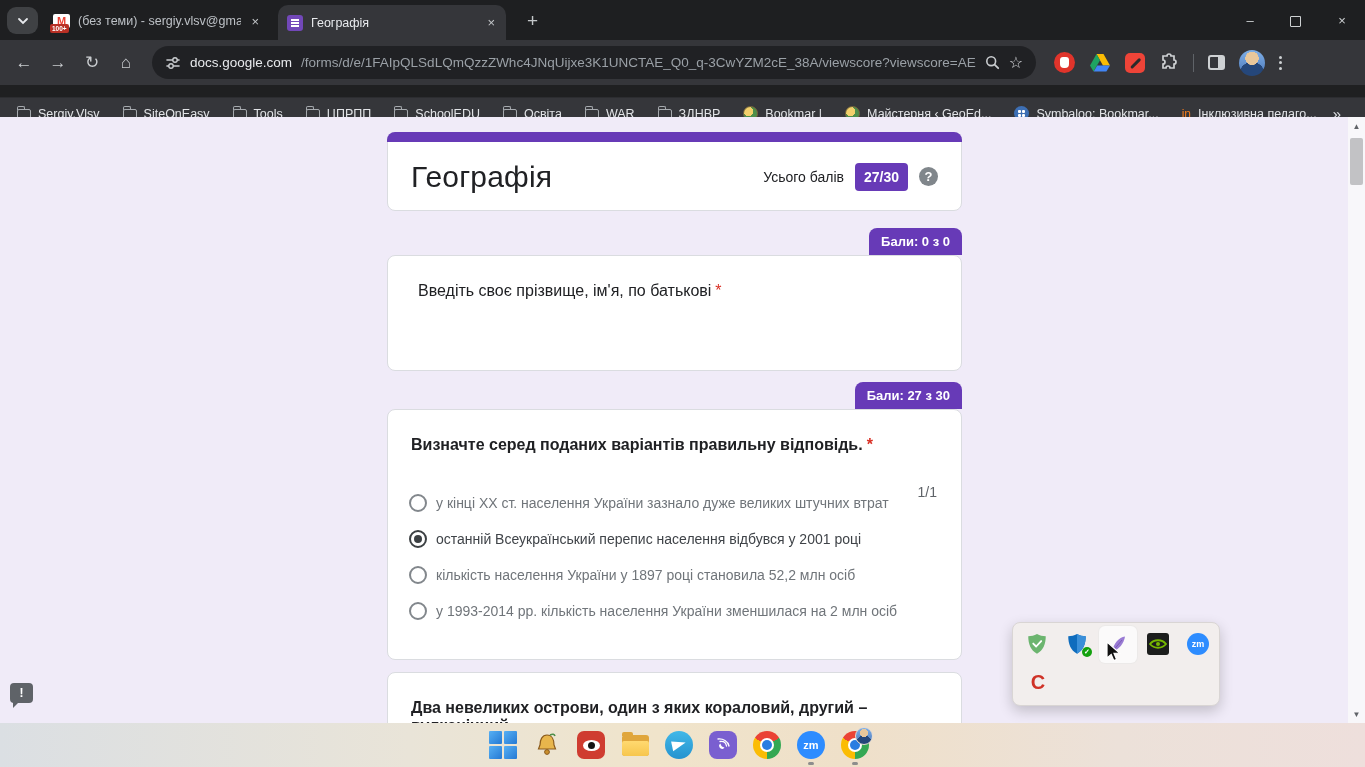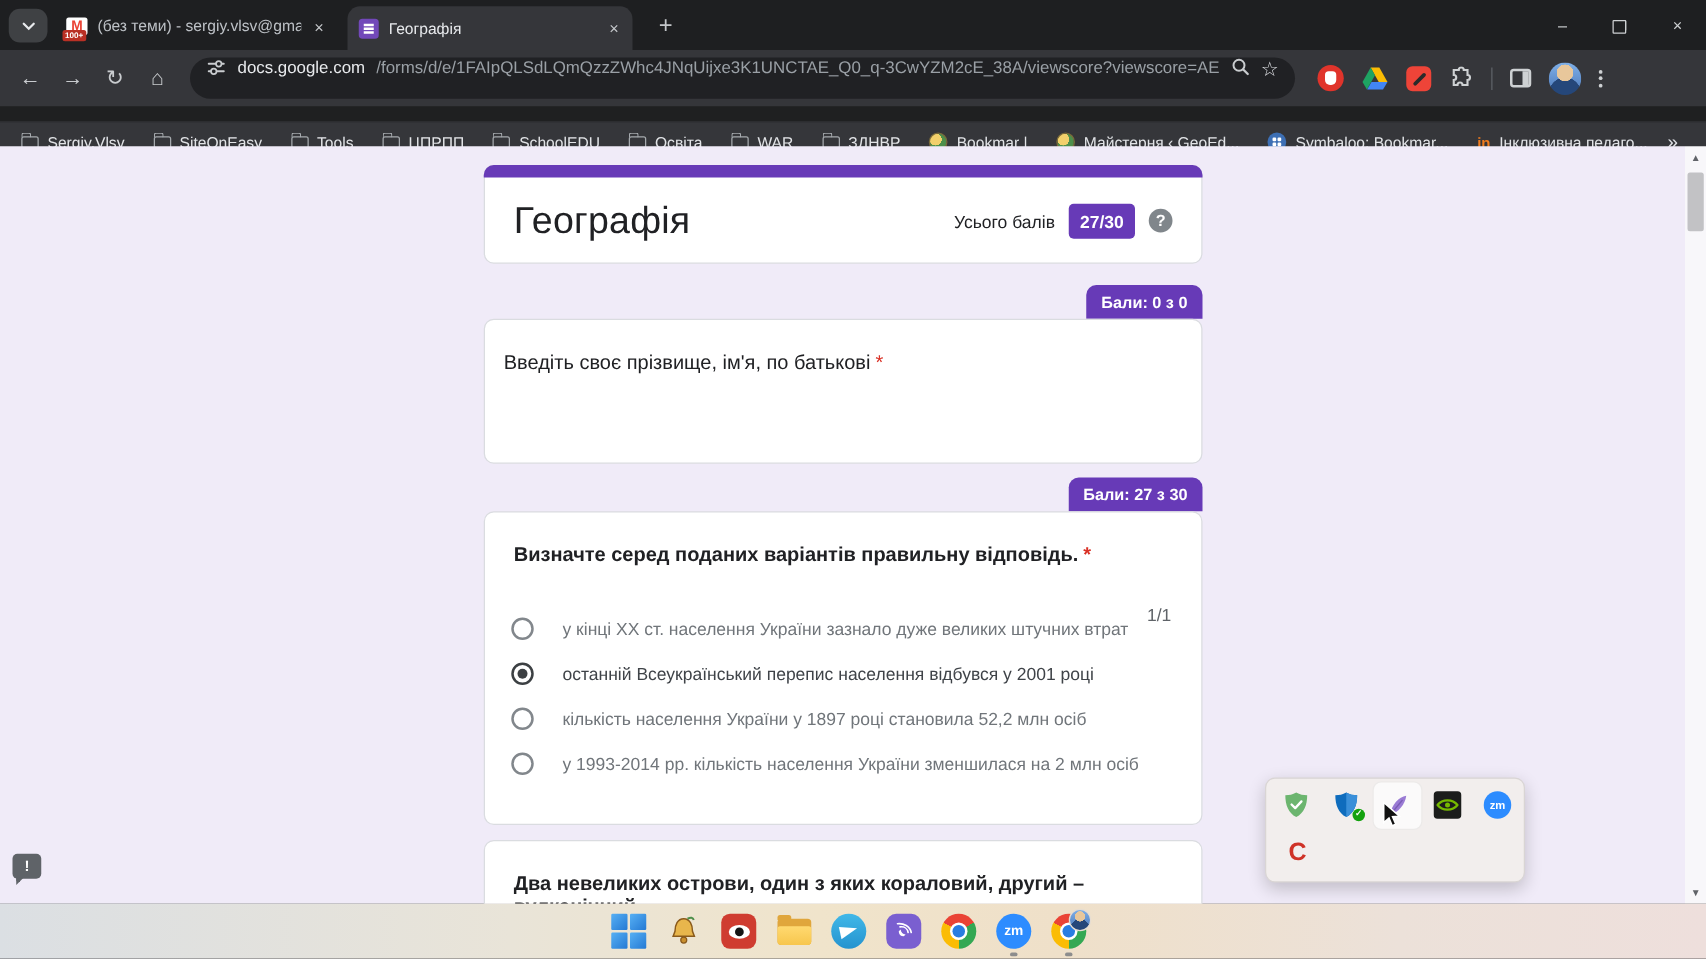--- a/index.html
+++ b/index.html
@@ -23,21 +23,21 @@
   .fav-forms::before { content:""; position:absolute; left:4px; top:4px; width:8px; height:2px; background:#fff; box-shadow:0 3px 0 #fff, 0 6px 0 #fff; }
   .win-controls { position:absolute; right:0; top:0; height:40px; display:flex; }
   .win-btn { width:46px; height:40px; display:flex; align-items:center; justify-content:center; color:#ced1d3; font-size:13px; }
   .restore-glyph { position:relative; width:9px; height:9px; border:1px solid #ced1d3; border-radius:1px; }
   .restore-glyph::before { content:""; position:absolute; left:-3px; bottom:-3px; width:9px; height:9px; border:1px solid #ced1d3; background:#1e1f21; border-radius:1px; }
   .chev-svg { display:block; }
 
   
   .toolbar { position:absolute; top:40px; left:0; right:0; height:45px; background:#35363a; display:flex; align-items:center; padding:0 10px; gap:6px; }
   .nav-ic { color:#c9cccf; font-size:17px; width:28px; text-align:center; }
-  .omnibox { width:884px; height:33px; margin-left:6px; background:#202124; border-radius:17px; display:flex; padding:0 13px; gap:9px; font-size:13.5px; }
+  .omnibox { width:884px; height:33px; margin-left:6px; background:#202124; border-radius:17px; display:flex; align-items:center; padding:0 13px; gap:9px; font-size:13.5px; }
   .omni-tune { flex:none; }
   .omni-host { color:#e8eaed; white-space:nowrap; }
   .omni-path { color:#9aa0a6; white-space:nowrap; overflow:hidden; flex:1; }
   .omni-star { color:#dadce0; font-size:16px; flex:none; }
   .ext-row { display:flex; align-items:center; gap:14px; margin-left:12px; }
   .ext-sep { width:1px; height:18px; background:#5f6368; }
   .ext-hand { width:21px; height:21px; border-radius:50%; background:#e0342b; position:relative; }
   .ext-hand::before { content:""; position:absolute; left:6px; top:5px; width:9px; height:11px; background:#fff; border-radius:3px 3px 4px 4px; }
   .ext-pen { width:20px; height:20px; border-radius:5px; background:#ee4438; position:relative; }
   .ext-pen::before { content:""; position:absolute; left:4px; top:9px; width:13px; height:2.5px; background:#2a2a2a; transform:rotate(-45deg); border-radius:2px; }
@@ -48,21 +48,21 @@
   .dots-ic i { width:3px; height:3px; background:#ced1d3; border-radius:50%; }
 
   
   .bkbar { position:absolute; top:97px; left:0; right:0; height:32px; background:#35363a; border-top:1px solid #2c2d30; display:flex; align-items:center; gap:9px; padding:0 10px; color:#e2e4e7; font-size:12.5px; }
   .bm { display:flex; align-items:center; gap:7px; padding:3px 7px; white-space:nowrap; }
   .ic-folder { width:14px; height:10px; border:1.5px solid #a6aaae; border-radius:2px; position:relative; flex:none; }
   .ic-folder::before { content:""; position:absolute; top:-4px; left:-1px; width:6px; height:3px; border:1.5px solid #a6aaae; border-bottom:none; border-radius:2px 2px 0 0; }
   .ic-geoedu { width:15px; height:15px; border-radius:50%; background:radial-gradient(circle at 35% 35%, #f2d06b 0 40%, #4d8f4a 41% 100%); border:1px solid #7a6a3a; flex:none; }
   .ic-symbaloo { width:15px; height:15px; border-radius:50%; background:#3d6fb4; position:relative; flex:none; }
   .ic-symbaloo::before { content:""; position:absolute; left:4px; top:4px; width:3px; height:3px; background:#fff; border-radius:1px; box-shadow:4px 0 0 #fff, 0 4px 0 #fff, 4px 4px 0 #fff; }
-  .ic-inclusive { color:#f07c1e; font-weight:700; font-size:12px; flex:none; }
+  .ic-inclusive { color:#f07c1e; font-weight:400; font-size:12px; flex:none; }
   .bk-overflow { margin-left:auto; color:#dfe1e5; font-size:15px; padding-right:16px; }
 
   
   .page { position:absolute; top:117px; left:0; width:1348px; height:606px; background:#f0ebf8; overflow:hidden; }
   .scrollbar { position:absolute; top:117px; right:0; width:17px; height:606px; background:#f8f7fa; }
   .sb-arrow { position:absolute; left:0; width:17px; height:14px; display:flex; align-items:center; justify-content:center; color:#606368; font-size:8px; }
   .sb-up { top:2px; } .sb-down { bottom:2px; }
   .sb-thumb { position:absolute; left:2px; top:21px; width:13px; height:47px; background:#c2c2c5; border-radius:2px; }
 
   .col { position:absolute; left:387px; top:15px; width:575px; height:600px; }
@@ -74,28 +74,28 @@
   .total { margin-left:auto; display:flex; align-items:center; gap:11px; }
   .total-label { font-size:14px; color:#202124; }
   .total-badge { background:#673ab7; color:#fff; font-weight:700; font-size:14px; padding:6px 9px; border-radius:4px; }
   .help-ic { width:19px; height:19px; border-radius:50%; background:#80868b; color:#fff; font-size:13px; font-weight:700; display:flex; align-items:center; justify-content:center; }
 
   .score-badge { position:absolute; right:0; background:#673ab7; color:#fff; font-size:13px; font-weight:700; padding:0 12px; height:27px; line-height:27px; border-radius:8px 8px 0 0; }
   .badge-1 { top:96px; } .badge-2 { top:250px; }
   .card-q1 { top:123px; height:116px; }
   .q-text { font-size:16px; color:#202124; }
   .req { color:#d93025; margin-left:4px; }
-  .q1-text { position:absolute; left:15px; top:26px; font-weight:400; }
+  .q1-text { position:absolute; left:30px; top:26px; font-weight:400; }
   .answer { position:absolute; left:23px; top:59px; font-size:14.5px; color:#202124; min-width:268px; border-bottom:1px dotted #90969b; padding-bottom:8px; }
   .card-q2 { top:277px; height:251px; }
   .q-row { position:absolute; top:26px; left:23px; right:24px; display:flex; justify-content:space-between; align-items:flex-start; }
   .q-row .q-text { font-weight:700; }
   .points { font-size:14px; color:#5f6368; padding-top:2px; white-space:nowrap;margin-top:46px; }
   .opts { position:absolute; top:75px; left:21px; right:20px; }
-  .opt { display:flex; align-items:center; gap:23px; height:36px; }
+  .opt { display:flex; align-items:center; gap:9px; height:36px; }
   .radio { width:18px; height:18px; border:2px solid #82878c; border-radius:50%; flex:none; position:relative; }
   .opt-label { font-size:14px; color:#70757a; white-space:nowrap; overflow:hidden; }
   .opt.selected .radio { border-color:#3c4043; }
   .opt.selected .radio::after { content:""; position:absolute; inset:3px; background:#3c4043; border-radius:50%; }
   .opt.selected .opt-label { color:#3f4348; }
   .card-q3 { top:540px; height:80px; }
 
   .report { position:absolute; left:10px; top:566px; width:23px; height:20px; background:#5f6368; border-radius:4px; color:#fff; font-weight:700; font-size:12px; display:flex; align-items:center; justify-content:center; }
   .report::after { content:""; position:absolute; left:3px; bottom:-5px; border:3px solid transparent; border-top-color:#5f6368; border-left-color:#5f6368; }
 

